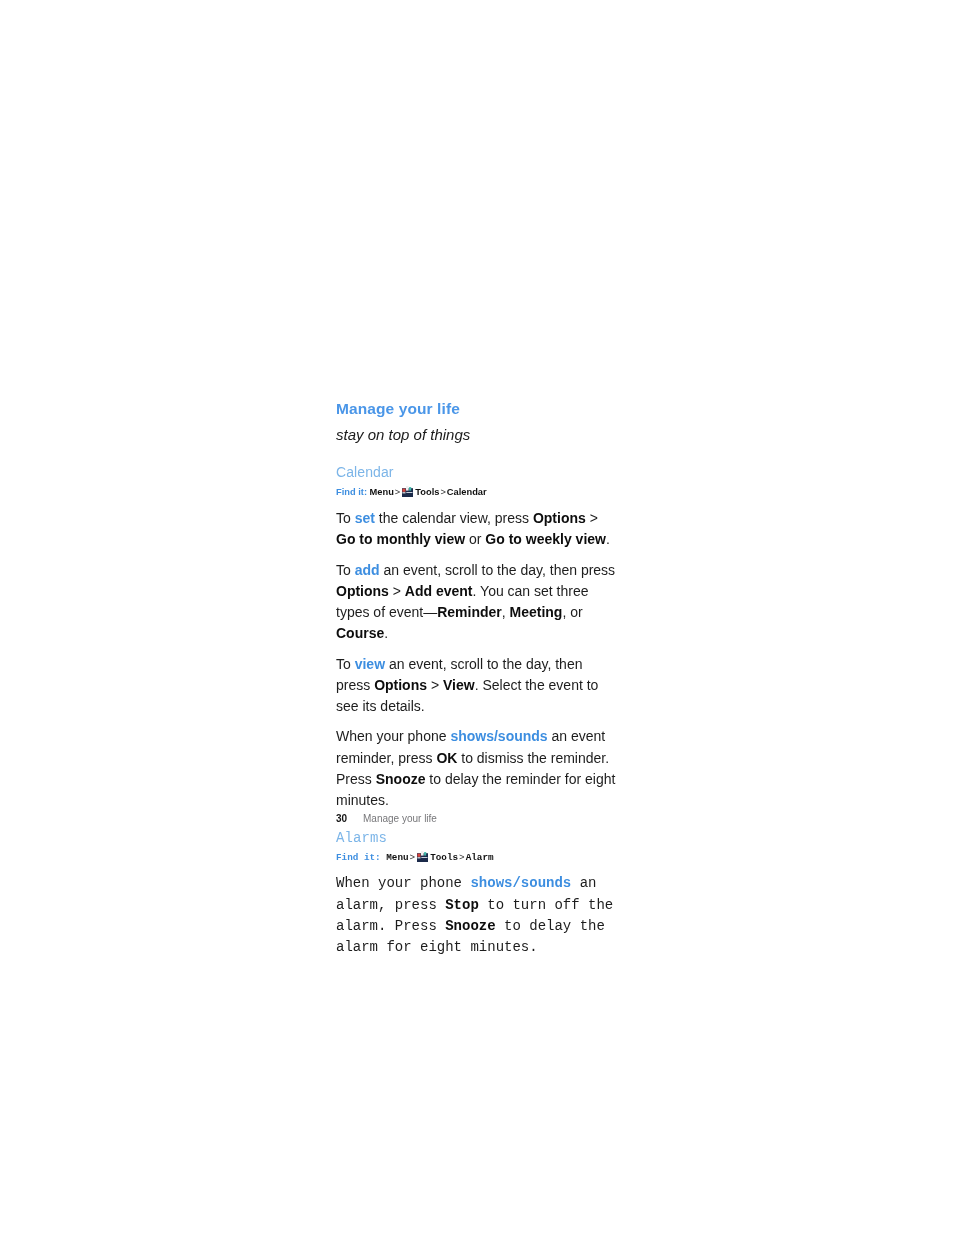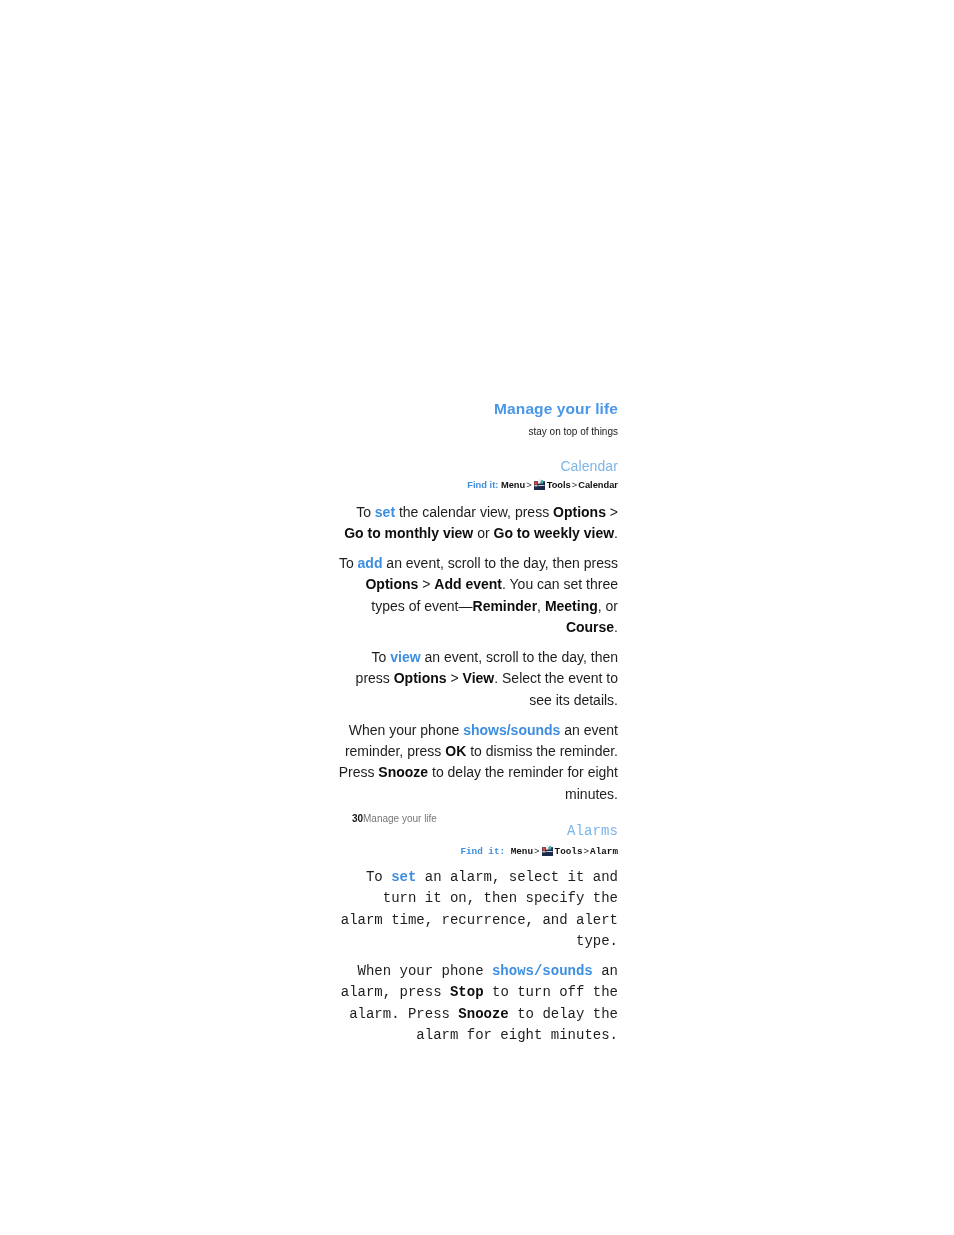--- a/index.html
+++ b/index.html
@@ -15,42 +15,42 @@
     -webkit-font-smoothing: antialiased;
   }
 
   .page {
     position: absolute;
     left: 0; top: 0;
     width: 954px;
     height: 1124px;
     background: #ffffff;
     overflow: hidden;
-    text-align: right;
   }
 
   .content-column {
     position: absolute;
     left: 336px;
     top: 400px;
     width: 282px;
   }
 
   
   .page-title {
     font-size: 15.5px;
     font-weight: bold;
     color: #4a96e8;
     letter-spacing: 0.1px;
     margin: 0 0 6px 0;
     line-height: 1.2;
   }
 
   .page-subtitle {
-    font-size: 10px;
+    font-size: 15px;
+    font-style: italic;
     color: #1b1b1b;
     margin: 0 0 20px 0;
     line-height: 1.3;
   }
 
   
   .section-heading {
     font-size: 14px;
     font-weight: normal;
     color: #7cb5e8;
@@ -181,21 +181,20 @@
         <span class="find-it-label">Find it:</span><span>&nbsp;</span><span class="path-item">Menu</span><span class="path-sep">&gt;</span><span class="tools-icon"><svg width="11" height="11" viewBox="0 0 11 11" xmlns="http://www.w3.org/2000/svg">
               <rect x="0" y="2.2" width="11" height="8.8" fill="#1b2a4a"></rect>
               <rect x="0.4" y="2.6" width="3.1" height="3.2" fill="#d9453d"></rect>
               <rect x="0.4" y="6.2" width="3.1" height="1.2" fill="#e8e8e8"></rect>
               <rect x="4" y="0" width="2.6" height="4.6" fill="#f0f0f0"></rect>
               <rect x="7.1" y="1.1" width="2.1" height="3.5" fill="#3fb6a8"></rect>
               <rect x="4.3" y="6.0" width="6.2" height="1.0" fill="#c8d0dd"></rect>
             </svg></span><span class="path-item">Tools</span><span class="path-sep">&gt;</span><span class="path-item">Alarm</span>
       </div>
 
-      <p class="para"><span>To </span><span class="accent">set</span><span> an alarm, select it and turn it on, then specify the alarm time, recurrence, and alert type.</span></p>
 
       <p class="para"><span>When your phone </span><span class="accent">shows/sounds</span><span> an alarm, press </span><span class="ui-term">Stop</span><span> to turn off the alarm. Press </span><span class="ui-term">Snooze</span><span> to delay the alarm for eight minutes.</span></p>
 
     </div>
 
   </div>
 
   <div class="footer">
     <span class="page-number">30</span><span class="footer-title">Manage your life</span>
   </div>

